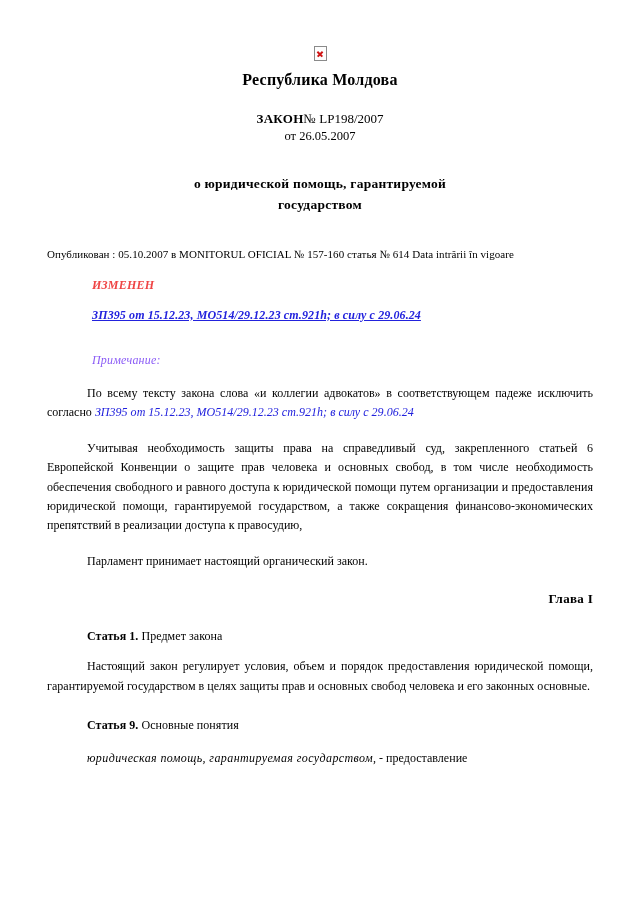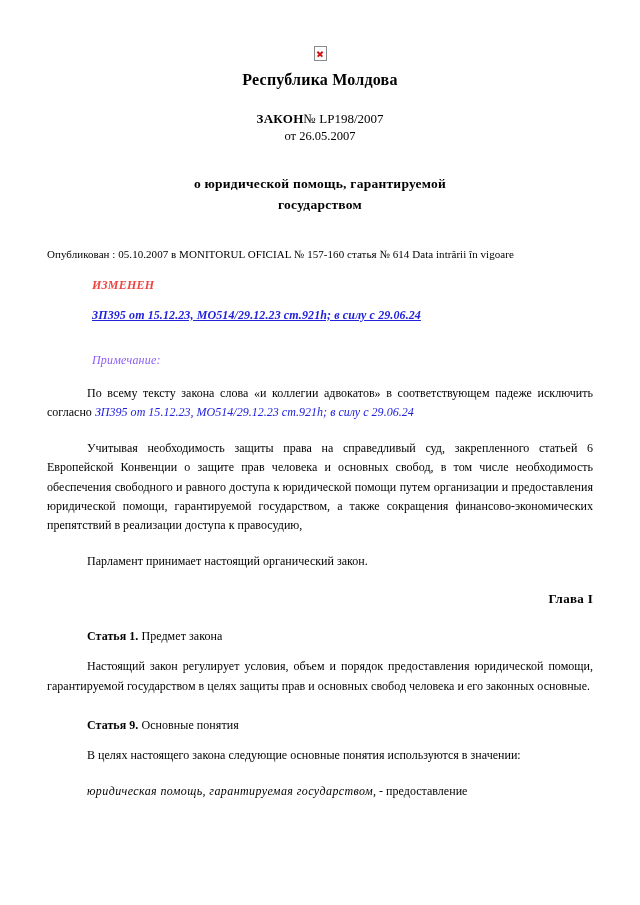--- a/index.html
+++ b/index.html
@@ -209,17 +209,16 @@
   <div class="chapter">Глава I</div>
 
   <div class="article-head">
     <span class="num">Статья 1.</span><span> Предмет закона</span>
   </div>
   <p class="body tight">Настоящий закон регулирует условия, объем и порядок предоставления юридической помощи, гарантируемой государством в целях защиты прав и основных свобод человека и его законных основные.</p>
 
   <div class="article-head">
     <span class="num">Статья 9.</span><span> Основные понятия</span>
   </div>
-  <p class="body tight">В целях настоящего закона следующие основные понятия используются в значении:</p>
 
   <p class="body"><span class="term">юридическая помощь, гарантируемая государством</span><span>, - предоставление</span></p>
 
 </div>
 
 </body></html>

